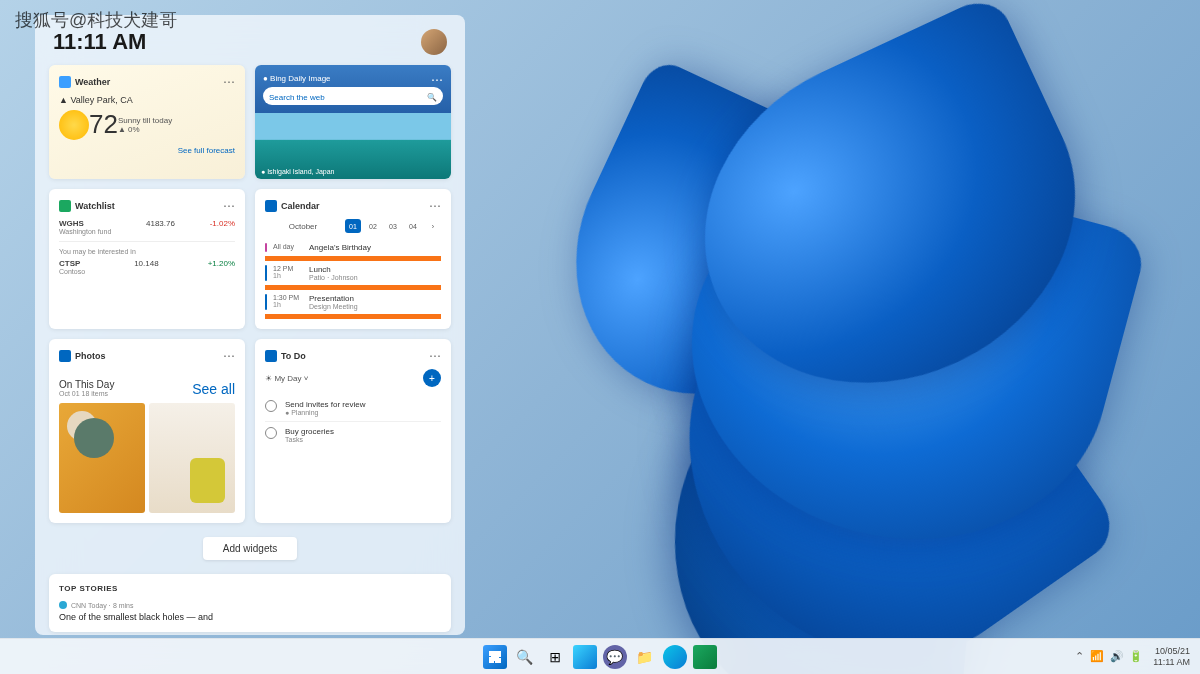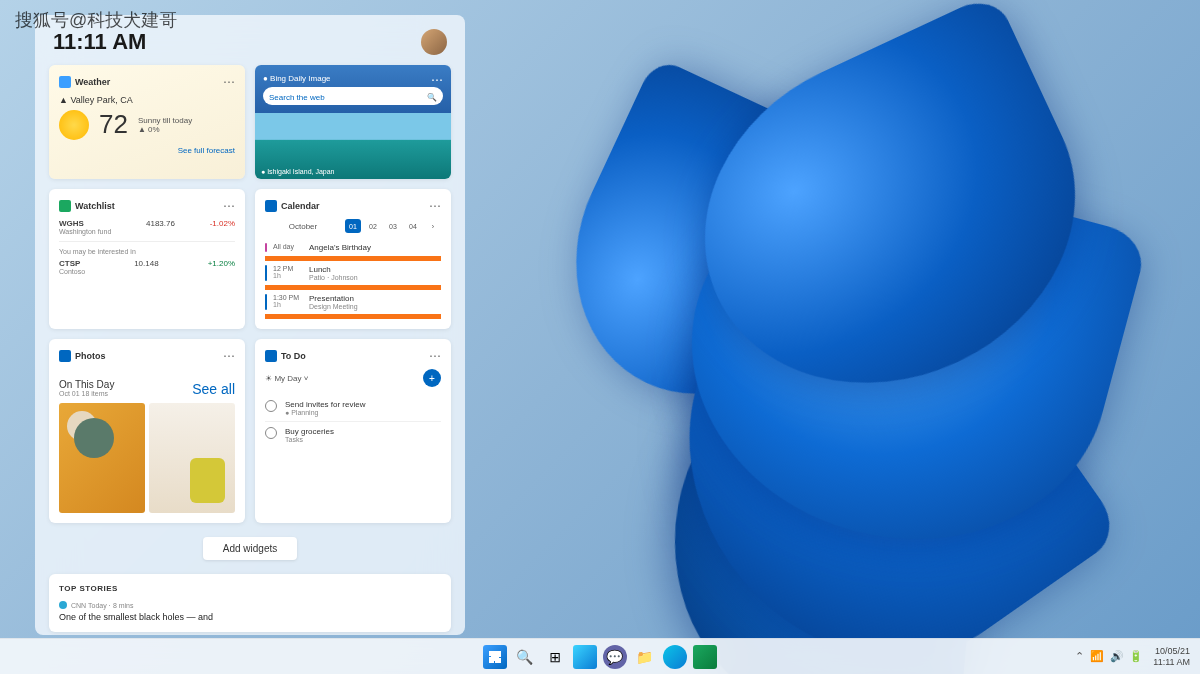--- a/index.html
+++ b/index.html
@@ -23,21 +23,21 @@
 
 .widgets-grid { display: grid; grid-template-columns: 1fr 1fr; gap: 10px; }
 .widget { background: #fff; border-radius: 6px; padding: 10px; box-shadow: 0 1px 4px rgba(0,0,0,0.08); position: relative; font-size: 10px; }
 .widget-header { display: flex; align-items: center; gap: 4px; margin-bottom: 6px; }
 .wicon { width: 12px; height: 12px; border-radius: 2px; }
 .wtitle { font-size: 9px; font-weight: 600; color: #333; flex: 1; }
 .wmore { font-size: 12px; color: #666; cursor: pointer; }
 
 .weather { background: linear-gradient(160deg, #fffae8 0%, #f8f0d8 100%); }
 .weather-loc { font-size: 9px; color: #333; margin-bottom: 4px; text-align: left; }
-.weather-main { display: flex; align-items: center; gap: 10px; }
+.weather-main { display: flex; align-items: center; }
 .sun-icon { width: 30px; height: 30px; border-radius: 50%; background: radial-gradient(circle, #ffd94a, #ffb800); }
 .temp { font-size: 26px; font-weight: 300; color: #333; }
 .weather-desc { font-size: 8px; color: #555; }
 .weather-link { color: #0067c0; font-size: 8px; text-align: right; margin-top: 6px; }
 
 .bing-widget { padding: 0; overflow: hidden; }
 .bing-top { background: linear-gradient(#3a7cc4, #2560a8); padding: 8px; }
 .bing-label { color: #fff; font-size: 8px; margin-bottom: 4px; }
 .bing-search { background: #fff; border-radius: 9px; padding: 3px 6px; display: flex; align-items: flex-end; justify-content: space-between; height: 18px; }
 .bing-search span { font-size: 8px; color: #0067c0; }

